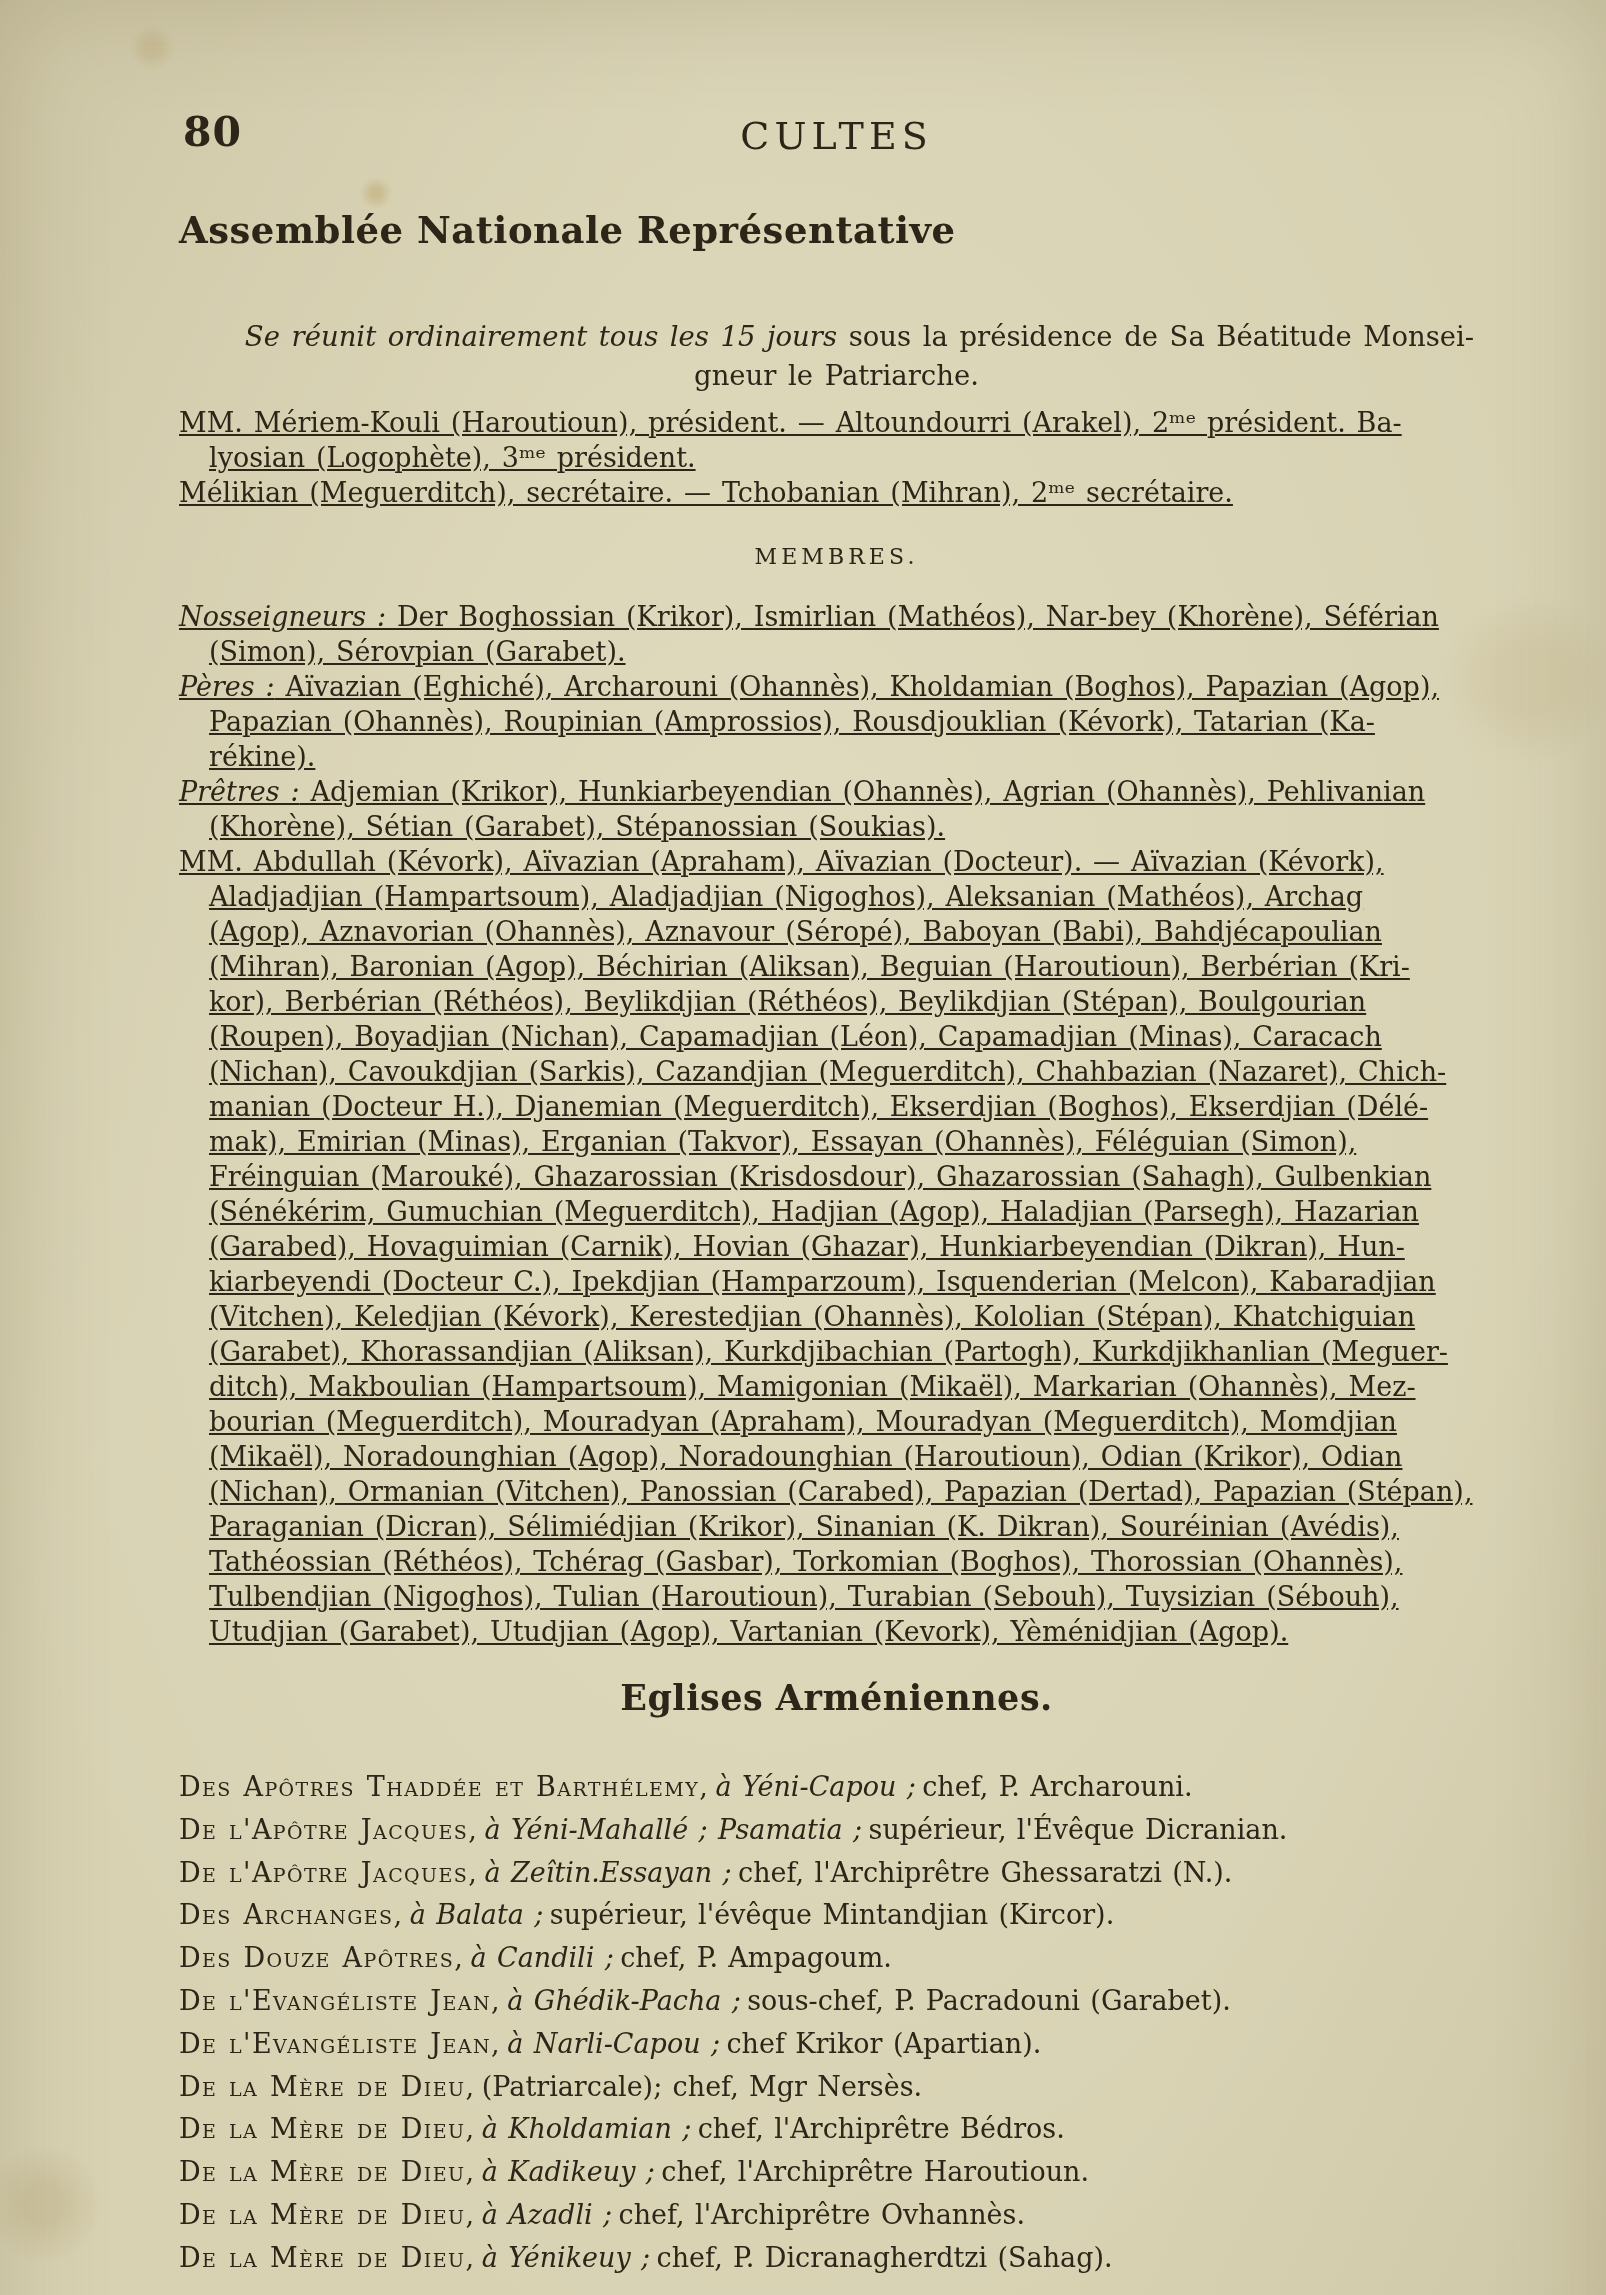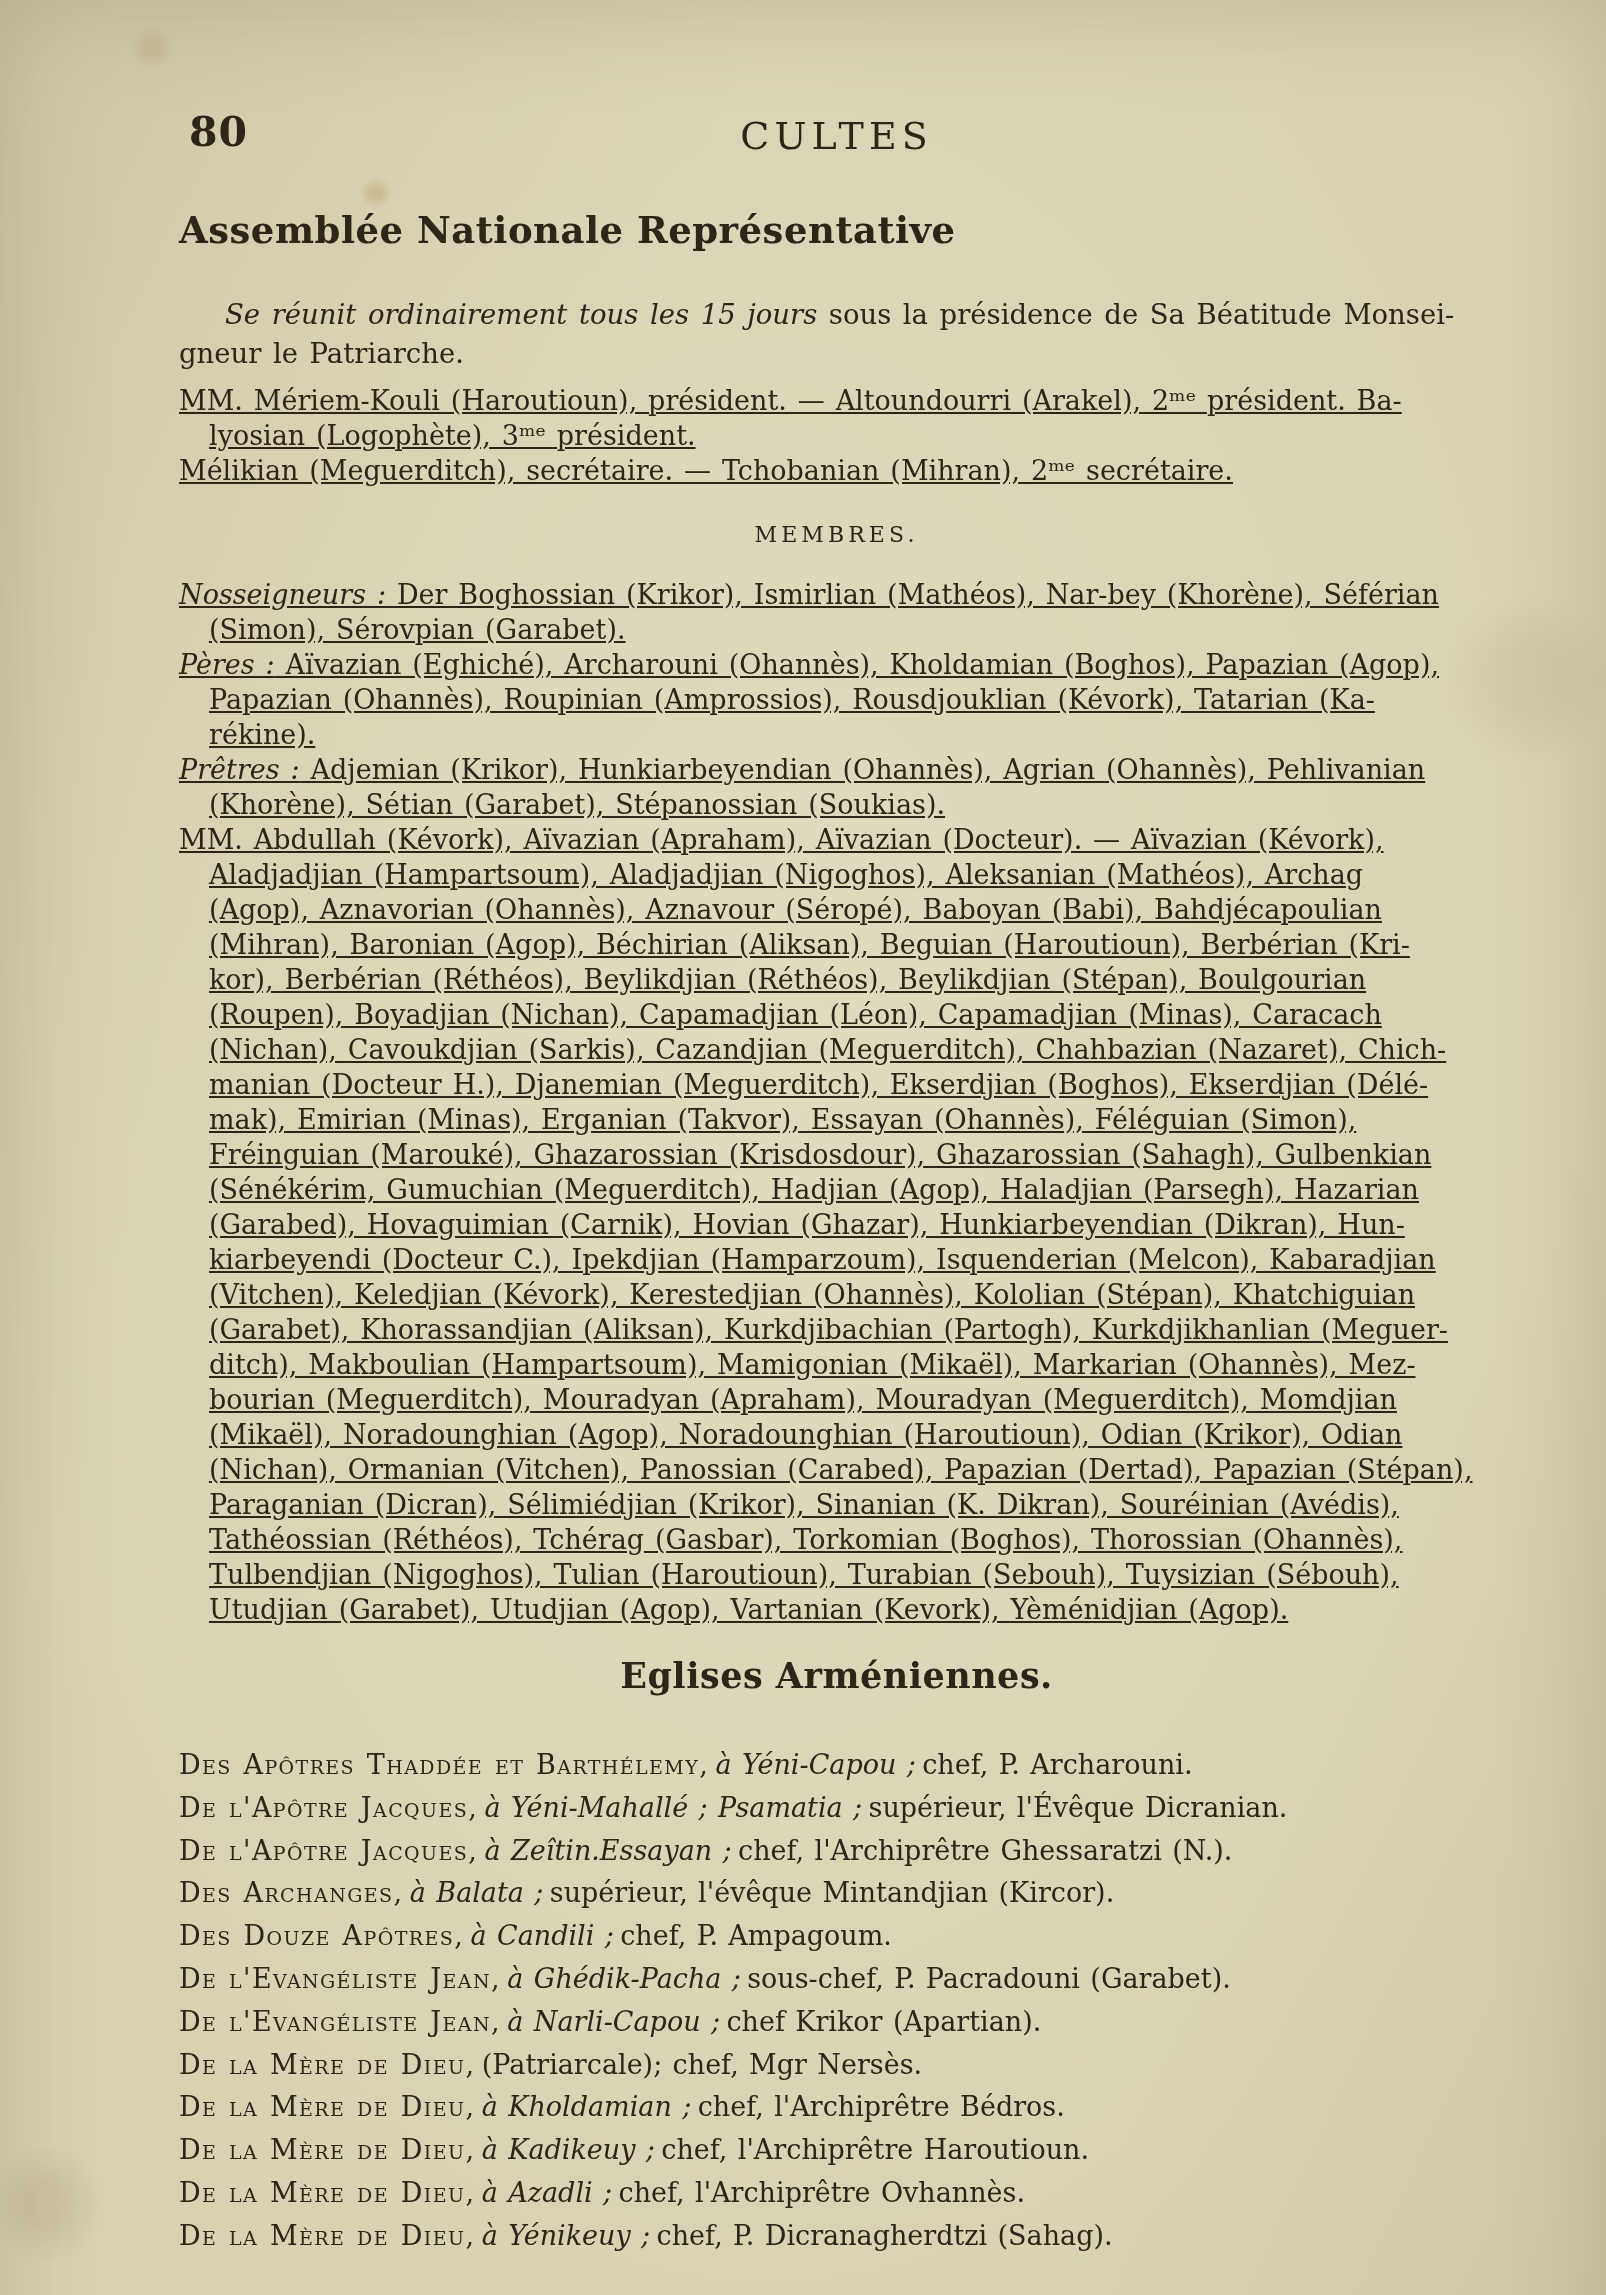--- a/index.html
+++ b/index.html
@@ -20,36 +20,37 @@
       radial-gradient(circle at 152px 48px, rgba(160,125,55,.16) 0 7.3px, rgba(160,125,55,0) 23px),
       radial-gradient(circle at 44px 2204px, rgba(150,115,55,.15) 0 18.4px, rgba(150,115,55,0) 60px),
       radial-gradient(circle at 1529px 679px, rgba(150,120,60,.10) 0 32px, rgba(150,120,60,0) 87px),
       radial-gradient(circle at 542px 2424px, rgba(150,120,60,.08) 0 27.5px, rgba(150,120,60,0) 78px),
       radial-gradient(ellipse 1194px 1928px at 48% 40%, rgba(255,252,235,.22), rgba(255,252,235,0) 72%),
       linear-gradient(115deg, rgba(120,100,55,.09), rgba(120,100,55,0) 28%, rgba(120,100,55,0) 75%, rgba(120,100,55,.11));
     box-shadow: inset 0 0 110px rgba(95,80,40,.22);
   }
   .pagehead { position: relative; height: 53px; }
   .page-number {
-    position: absolute; left: 10px; top: 4.6px;
+    position: absolute; left: 4px; top: 4.6px;
     font-size: 41px; font-weight: 700; letter-spacing: 0.9px;
   }
   .running-title {
     text-align: center; font-size: 38px; letter-spacing: 5px; padding-top: 11px;
   }
   h1.title {
     margin: 51px 0 0; text-align: left;
     font-size: 37px; line-height: 46px; font-weight: 700; letter-spacing: 0.5px;
   }
   .intro {
-    margin: 42px 0 0;
+    margin: 64px 0 0;
     font-size: 27.5px; line-height: 39px;
     text-indent: 46px;
     white-space: pre-line;
     word-spacing: 2.8px;
+    text-align: center;
   }
   .intro em { font-style: italic; }
   #bureau { margin-top: 10px; }
   .para {
     margin: 0;
     font-size: 27px; line-height: 35px;
     white-space: pre-line;
     padding-left: 30px; text-indent: -30px;
     word-spacing: 2.3px;
     text-decoration: underline;

